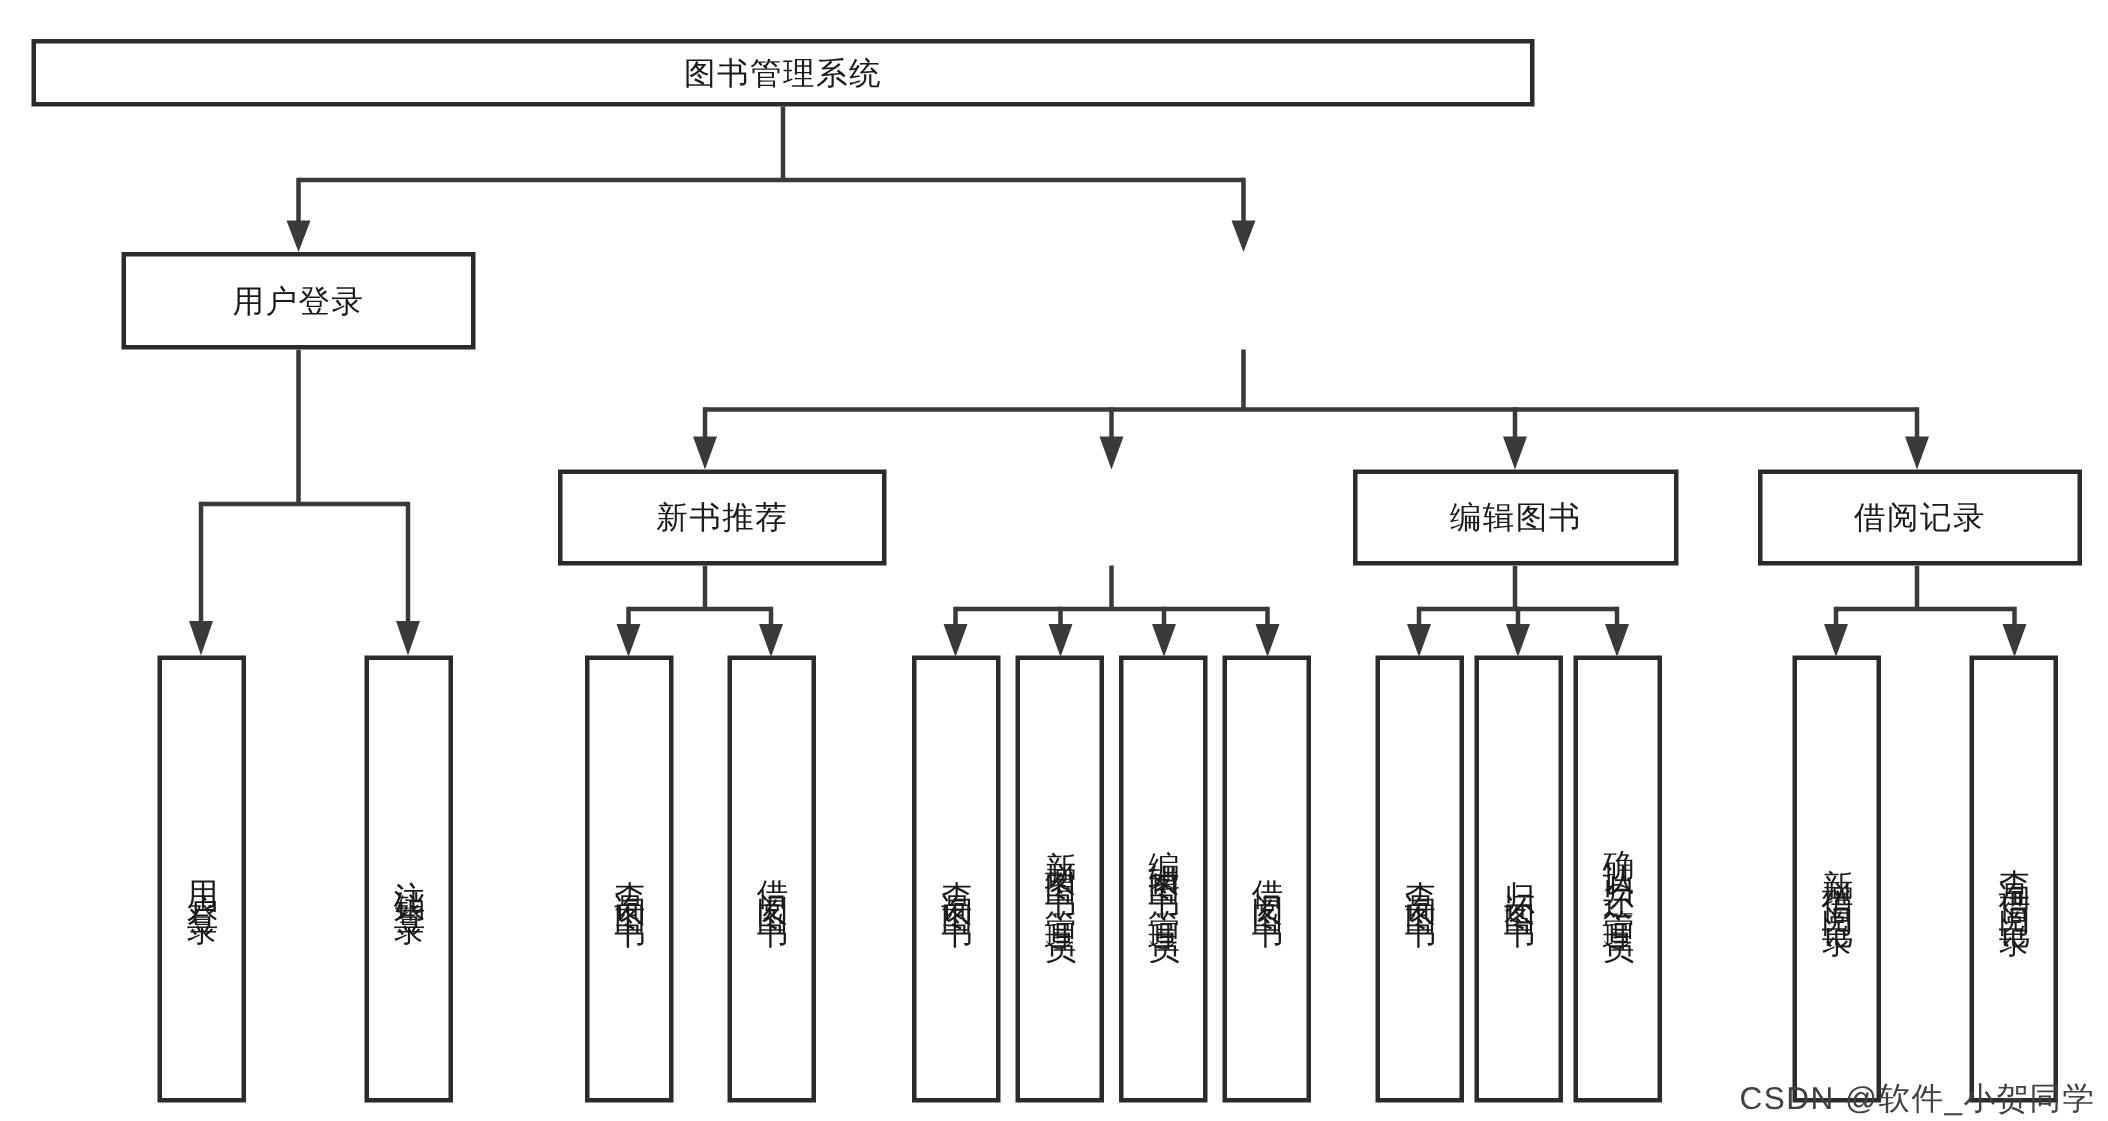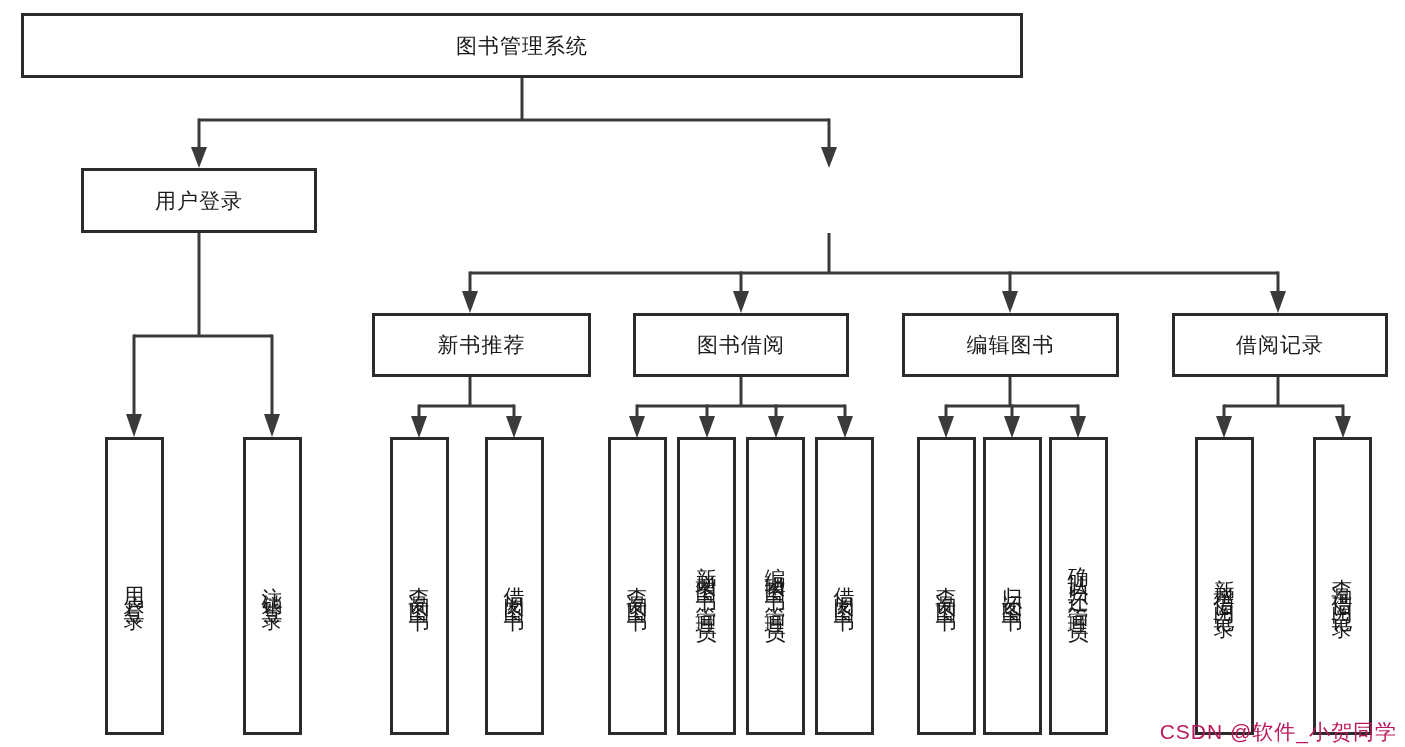--- a/index.html
+++ b/index.html
@@ -32,41 +32,41 @@
     display:flex;align-items:center;justify-content:center;
     writing-mode:vertical-rl;
     text-orientation:mixed;
     font-size:21px;color:#1a1a1a;
     letter-spacing:8px;
     line-height:1;
     padding:8px 0;
     z-index:2;
   }
   
-  .n-root{left:21px;top:13px;width:1002px;height:65px;font-family:Liberation Serif, serif;}
+  .n-root{left:21px;top:26px;width:1002px;height:45px;font-family:Liberation Serif, serif;}
   
   .n-l2a{left:81px;top:168px;width:236px;height:65px;}
   .n-l2b{left:711px;top:168px;width:236px;height:65px;}
   
   .n-l3a{left:372px;top:313px;width:219px;height:64px;}
   .n-l3b{left:633px;top:313px;width:216px;height:64px;}
   .n-l3c{left:902px;top:313px;width:217px;height:64px;}
   .n-l3d{left:1172px;top:313px;width:216px;height:64px;}
   
   .leaf{top:437px;width:59px;height:298px;}
   .x-a1{left:105px;} .x-a2{left:243px;}
   .x-b1{left:390px;} .x-b2{left:485px;}
   .x-c1{left:608px;} .x-c2{left:677px;} .x-c3{left:746px;} .x-c4{left:815px;}
   .x-d1{left:917px;} .x-d2{left:983px;} .x-d3{left:1049px;}
   .x-e1{left:1195px;} .x-e2{left:1313px;}
   .watermark{
     position:absolute;
     right:8px;bottom:1px;
     font-size:21px;
-    color:#be185d;
+    color:#404040;
     letter-spacing:1px;
     z-index:5;
     white-space:nowrap;
   }
 </style>
 </head>
 <body>
 
 <div class="stage">
 
@@ -145,23 +145,20 @@
     <span>图书管理系统</span>
   </div>
 
   <div class="hbox n-l2a">
     <span>用户登录</span>
   </div>
 
   <div class="hbox n-l3a">
     <span>新书推荐</span>
   </div>
-  <div class="hbox n-l3b">
-    <span>图书借阅</span>
-  </div>
   <div class="hbox n-l3c">
     <span>编辑图书</span>
   </div>
   <div class="hbox n-l3d">
     <span>借阅记录</span>
   </div>
 
   <div class="vbox leaf x-a1">
     <span>用户登录</span>
   </div>

